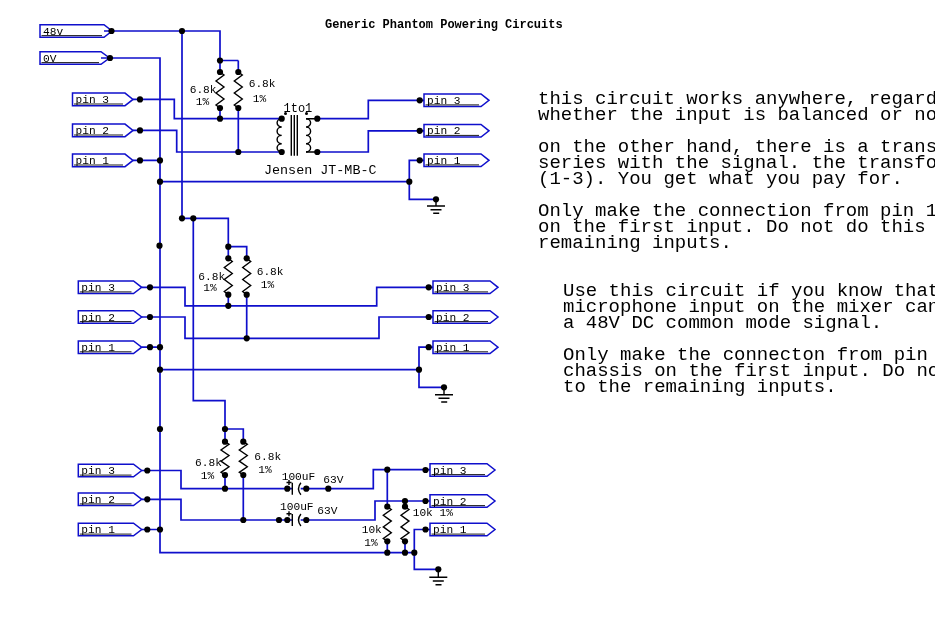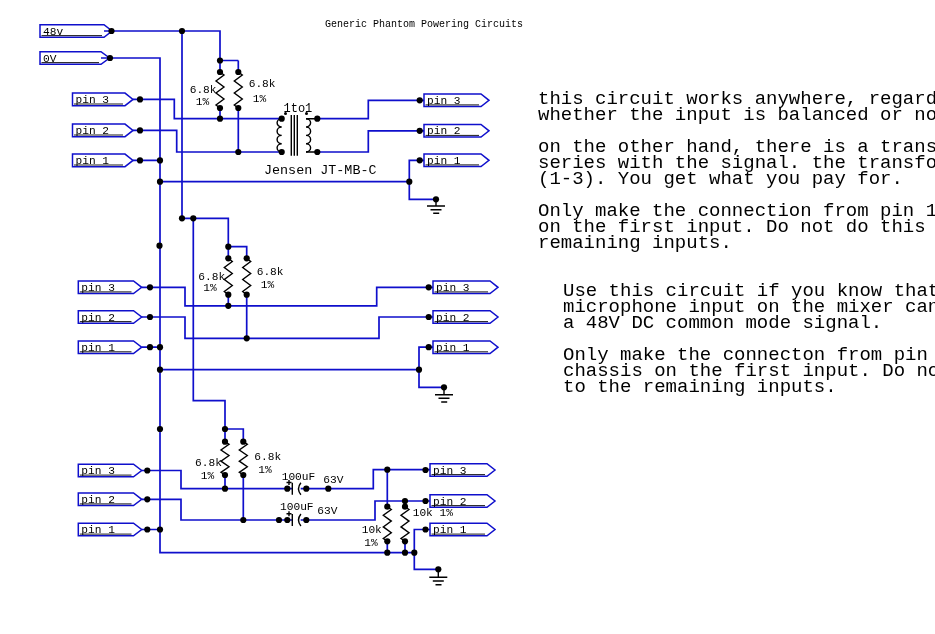--- a/index.html
+++ b/index.html
@@ -1,21 +1,21 @@
 <!DOCTYPE html>
 <html style="--wire: #0F0FCC; --symbol: #000000; --text: #000000; --background: #FFFFFF;"><head>
 <meta charset="utf-8">
 <style>
   :root{
     --wire:#0F0FCC; --symbol:#000000; --text:#000000; --background:#FFFFFF;
   }
   html,body{margin:0;padding:0;background:var(--background);}
   #page{position:relative;width:935px;height:634px;background:var(--background);overflow:hidden;
         font-family:"Liberation Mono","DejaVu Sans Mono",monospace;color:var(--text);}
-  .title{position:absolute;left:325px;top:17px;font-size:10px;line-height:16px;white-space:pre;}
+  .title{position:absolute;left:325px;top:17px;font-size:12px;line-height:16px;white-space:pre;font-weight:bold;}
   .note{position:absolute;font-size:19px;line-height:16px;white-space:pre;}
   #n1{left:538px;top:91px;}
   #n2{left:563px;top:283px;}
   #n3{left:550px;top:468px;}
   svg{position:absolute;left:0;top:0;}
   .w{stroke:var(--wire);stroke-width:1.7;fill:none;}
   .k{stroke:var(--symbol);stroke-width:1.4;fill:none;}
   .tagp{stroke:var(--wire);stroke-width:1.5;fill:none;}
   .ul{stroke:var(--symbol);stroke-width:0.9;}
   .dot{fill:var(--symbol);}

